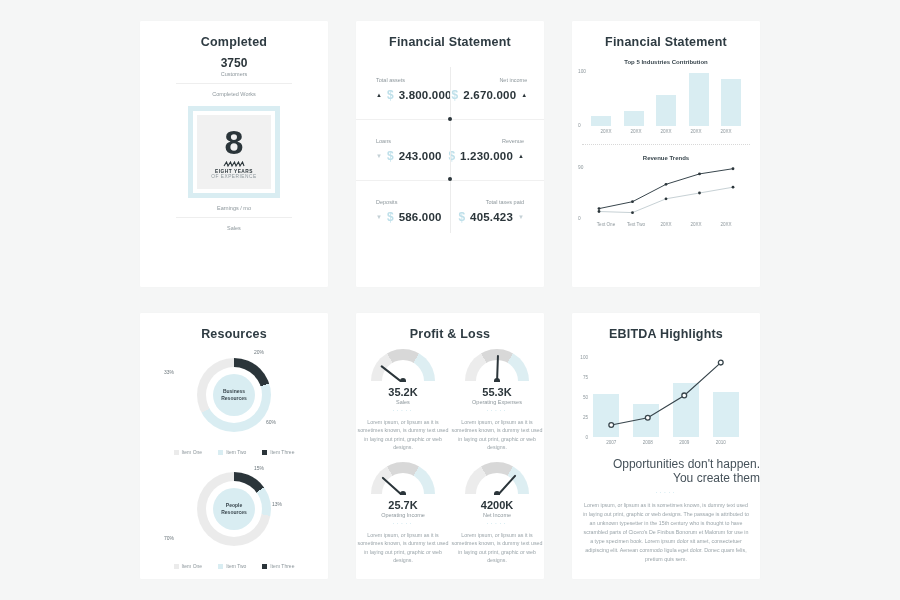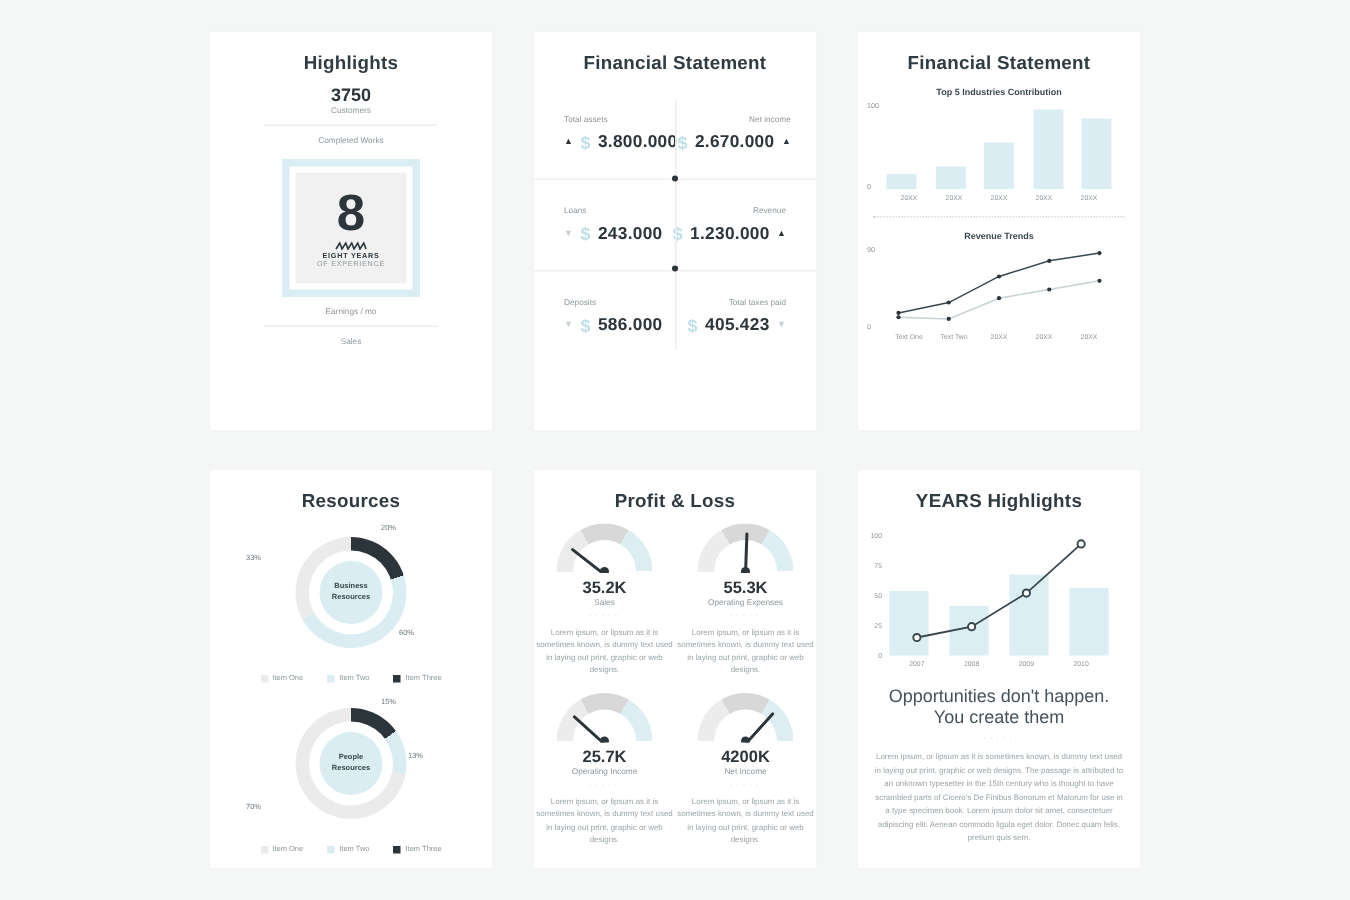--- a/index.html
+++ b/index.html
@@ -89,31 +89,31 @@
   
   .combo-wrap{position:relative;width:146px;margin:16px auto 0;height:80px;}
   .combo-bars{position:absolute;inset:0;display:flex;align-items:flex-end;
     justify-content:space-between;}
   .combo-bars .bar{background:#daeef3;}
   .combo-svg{position:absolute;inset:0;}
   .combo-ytick{position:absolute;right:100%;margin-right:5px;font-size:4.6px;color:#8d979c;
     transform:translateY(50%);}
   .combo-x{display:flex;justify-content:space-between;width:146px;margin:3px auto 0;}
   .combo-x span{font-size:4.6px;color:#8d979c;flex:1;text-align:center;}
-  .quote{text-align:center;font-size:12px;color:#46525a;line-height:1.2;margin-top:12px;}
+  .quote{text-align:right;font-size:12px;color:#46525a;line-height:1.2;margin-top:12px;}
   .e-dots{text-align:center;font-size:7px;color:#cfe7ee;letter-spacing:2px;margin-top:3px;line-height:1;}
   .e-body{font-size:5.3px;color:#9aa4a9;text-align:center;width:168px;margin:5px auto 0;line-height:1.7;}
 </style>
 </head>
 <body>
 
 <div class="page">
 
   <section class="card">
-    <h2 class="card-title">Highlights</h2>
+    <h2 class="card-title">Completed</h2>
     <div>
         <div class="stat">
           <div class="stat-value">3750</div>
           <div class="stat-label">Customers</div>
         </div>
         <div class="stat-divider"></div>
         <div class="stat">
           <div class="stat-label">Completed Works</div>
         </div>
       </div>
@@ -357,21 +357,21 @@
           </div>
           <div class="g-value">4200K</div>
           <div class="g-label">Net Income</div>
           <div class="g-dots">·····</div>
           <div class="g-body">Lorem ipsum, or lipsum as it is sometimes known, is dummy text used in laying out print, graphic or web designs.</div>
         </div>
       </div>
   </section>
 
   <section class="card">
-    <h2 class="card-title">YEARS Highlights</h2>
+    <h2 class="card-title">EBITDA Highlights</h2>
     <div>
         <div class="combo-wrap">
           <span class="combo-ytick" style="bottom: 0px;">0</span>
           <span class="combo-ytick" style="bottom: 20px;">25</span>
           <span class="combo-ytick" style="bottom: 40px;">50</span>
           <span class="combo-ytick" style="bottom: 60px;">75</span>
           <span class="combo-ytick" style="bottom: 80px;">100</span>
           <div class="combo-bars">
             <div class="bar" style="width: 26px; height: 43.2px; background: rgb(218, 238, 243);"></div>
             <div class="bar" style="width: 26px; height: 32.8px; background: rgb(218, 238, 243);"></div>

